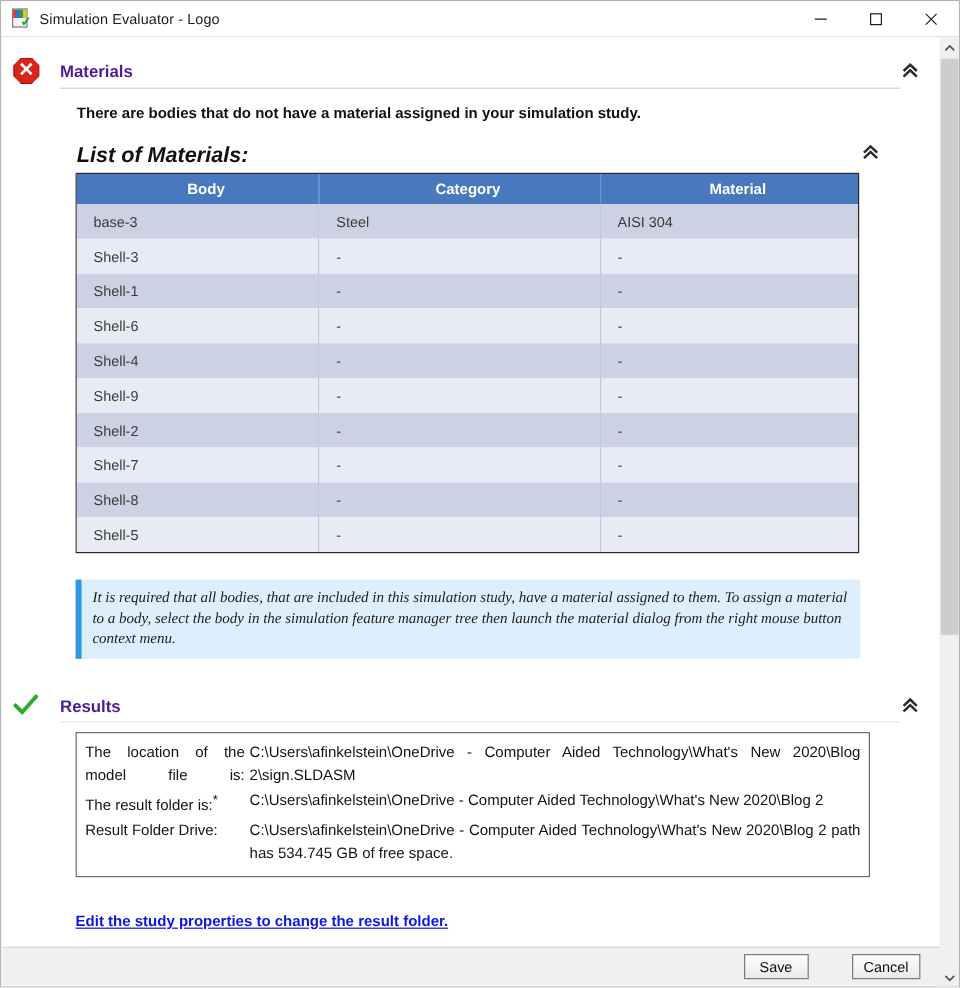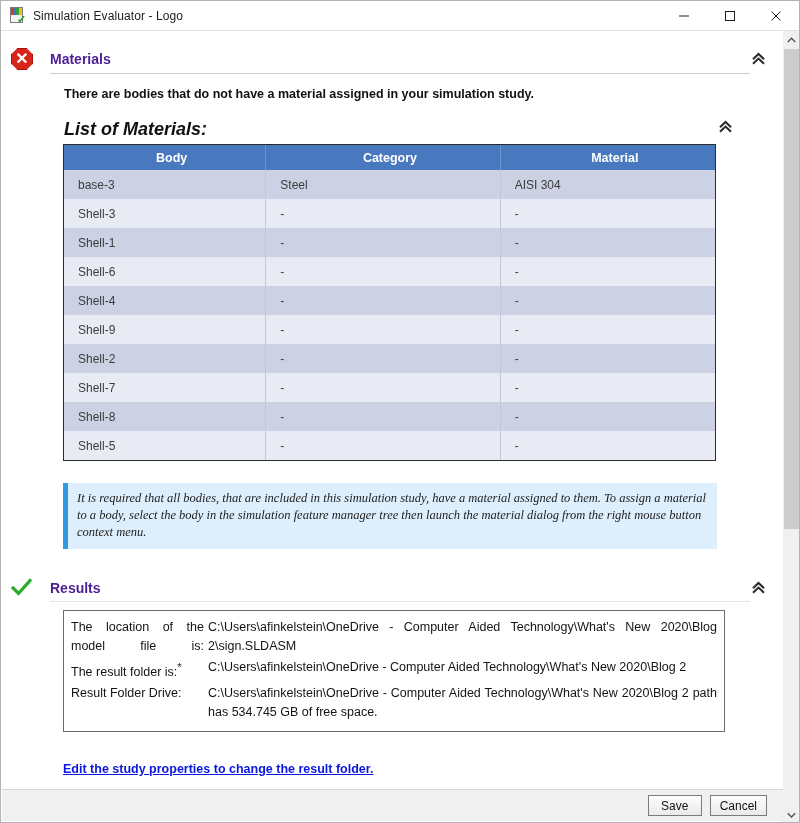--- a/index.html
+++ b/index.html
@@ -259,20 +259,21 @@
   }
 
   
   .footer {
     position: absolute; left: 1px; bottom: 1px;
     width: 781px; height: 32px;
     background: #f0f0f0;
     border-top: 1px solid #d6d6d6;
     display: flex; align-items: center; justify-content: flex-end;
     padding-right: 16px;
+    gap: 28px;
   }
   .btn {
     min-width: 54px; height: 21px;
     margin-left: 8px;
     background: linear-gradient(#fdfdfd, #eaeaea);
     border: 1px solid #7b7b7b;
     font-size: 12px; color: #111;
     display: flex; align-items: center; justify-content: center;
     padding: 0 9px;
     cursor: pointer;

